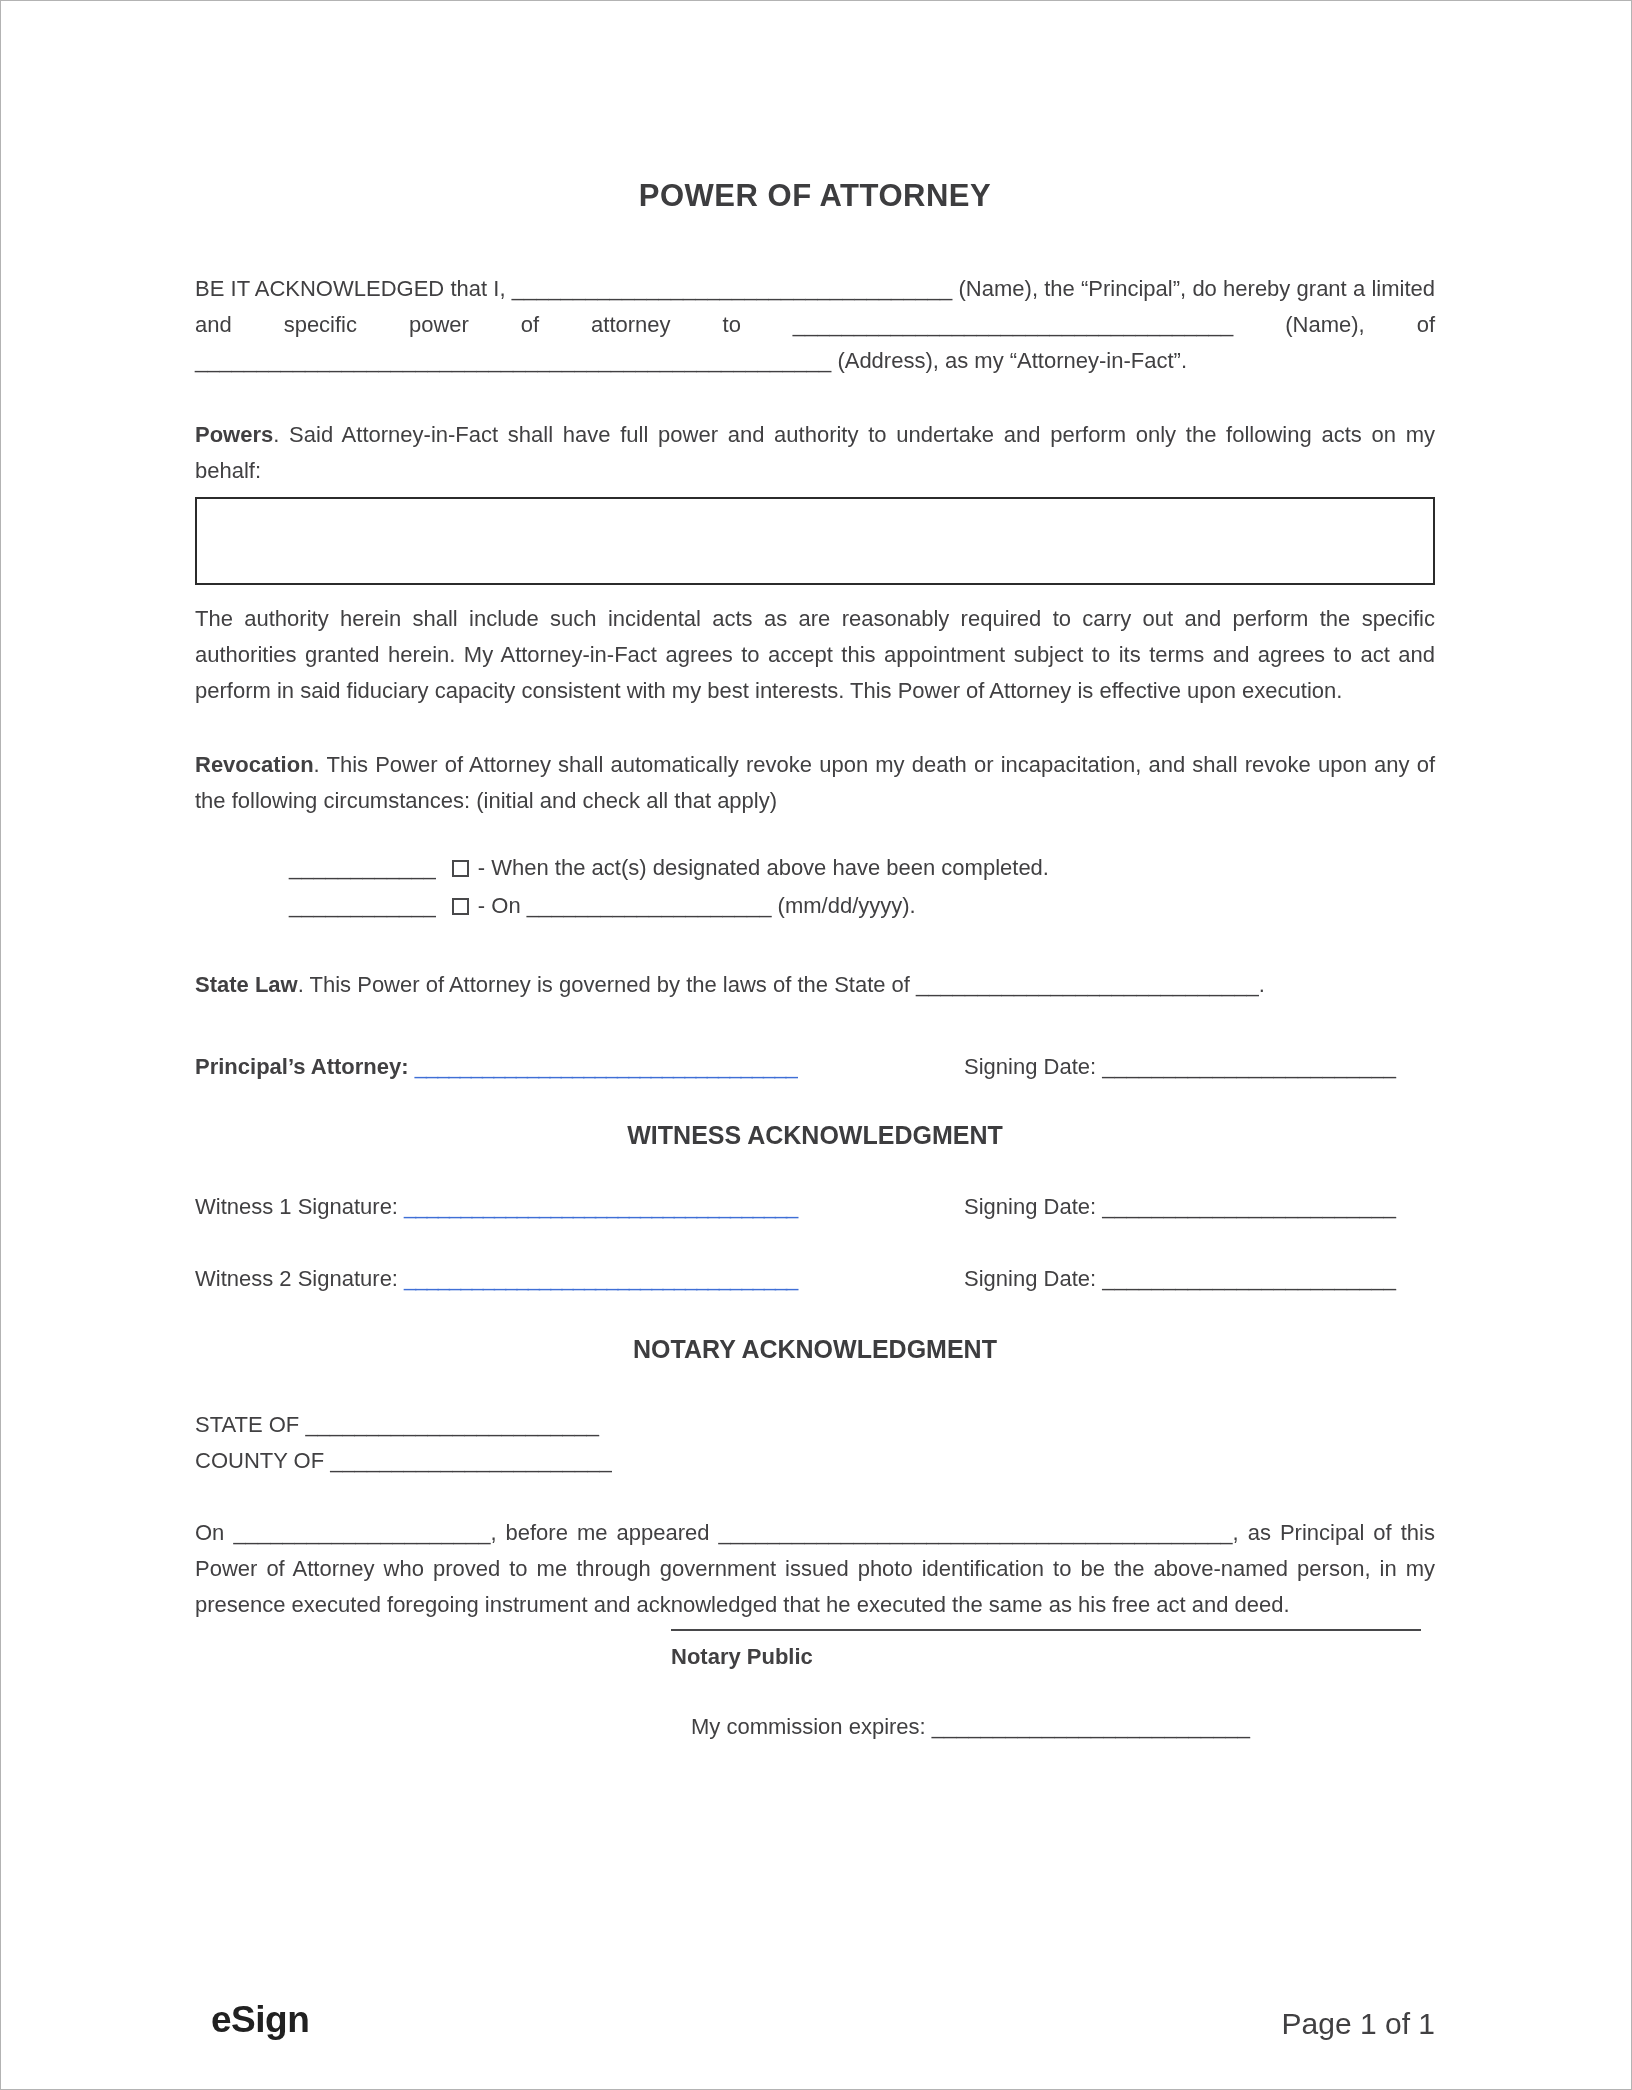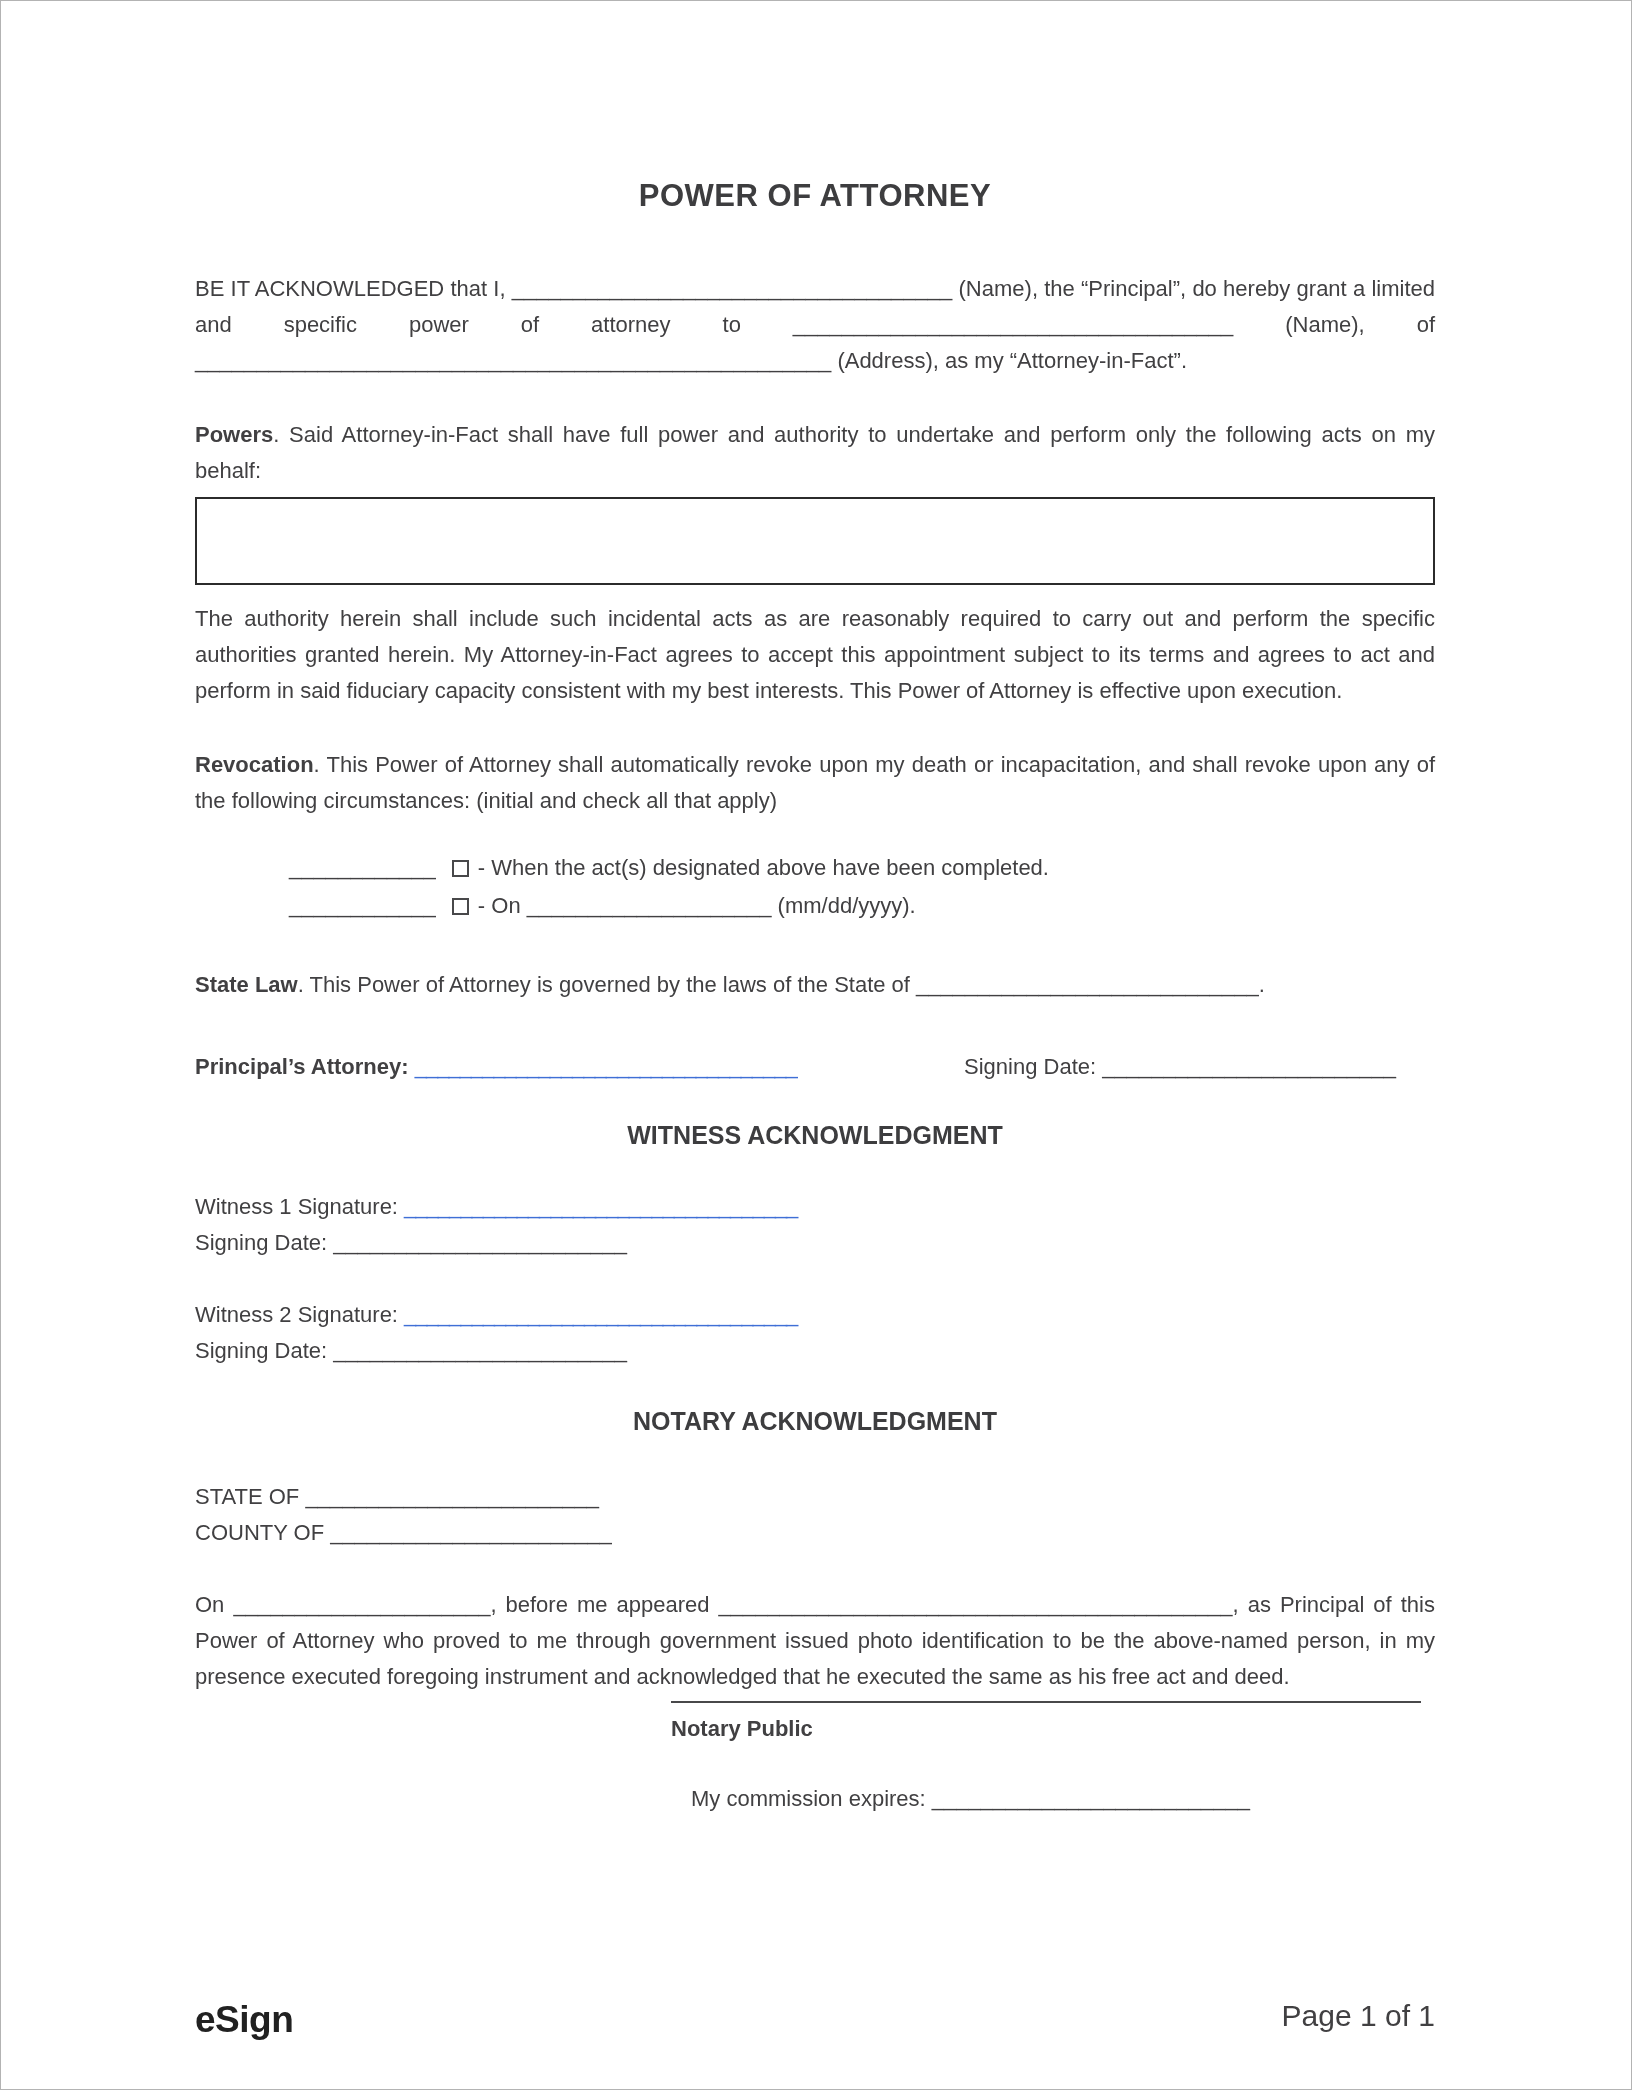--- a/index.html
+++ b/index.html
@@ -44,37 +44,37 @@
 
   .options { margin:0 0 42px; }
   .option { padding-left:94px; line-height:38px; white-space:nowrap; }
   .checkbox {
     display:inline-block; width:17px; height:17px;
     border:2px solid #48484a; background:#ffffff;
     vertical-align:-2px; margin:0 9px 0 16px;
   }
 
   .sig-row { display:flex; line-height:36px; margin:0 0 34px; }
-  .sig-row.mb36 { margin-bottom:36px;flex-direction:column; }
+  .sig-row.mb36 { margin-bottom:36px; }
   .sig-left { width:769px; }
   .sig-right { flex:1; }
 
   .kv-line { line-height:36px; }
   .kv-line.gap-after { margin-bottom:36px; }
 
   .notary-para { margin-bottom:0; }
 
   .notary-block { margin-left:476px; margin-top:6px; width:750px; }
   .rule { border-top:2px solid #48484a; height:0; width:750px; margin-bottom:8px; }
   .notary-public { line-height:36px; font-weight:bold; }
   .commission { margin-top:34px; line-height:36px;margin-left:20px; }
 
   .footer {
-    position:absolute; left:194px; right:196px; bottom:48px;
-    display:flex; justify-content:space-between; 
+    position:absolute; left:210px; right:196px; bottom:48px;
+    display:flex; justify-content:space-between; align-items:flex-end;
   }
   .brand { font-weight:bold; font-size:37px; color:#212121; letter-spacing:-0.5px; }
   .pageno { font-size:30px; color:#414042; }
 </style>
 </head>
 <body>
 
 <div class="page">
   <div class="content">
 

